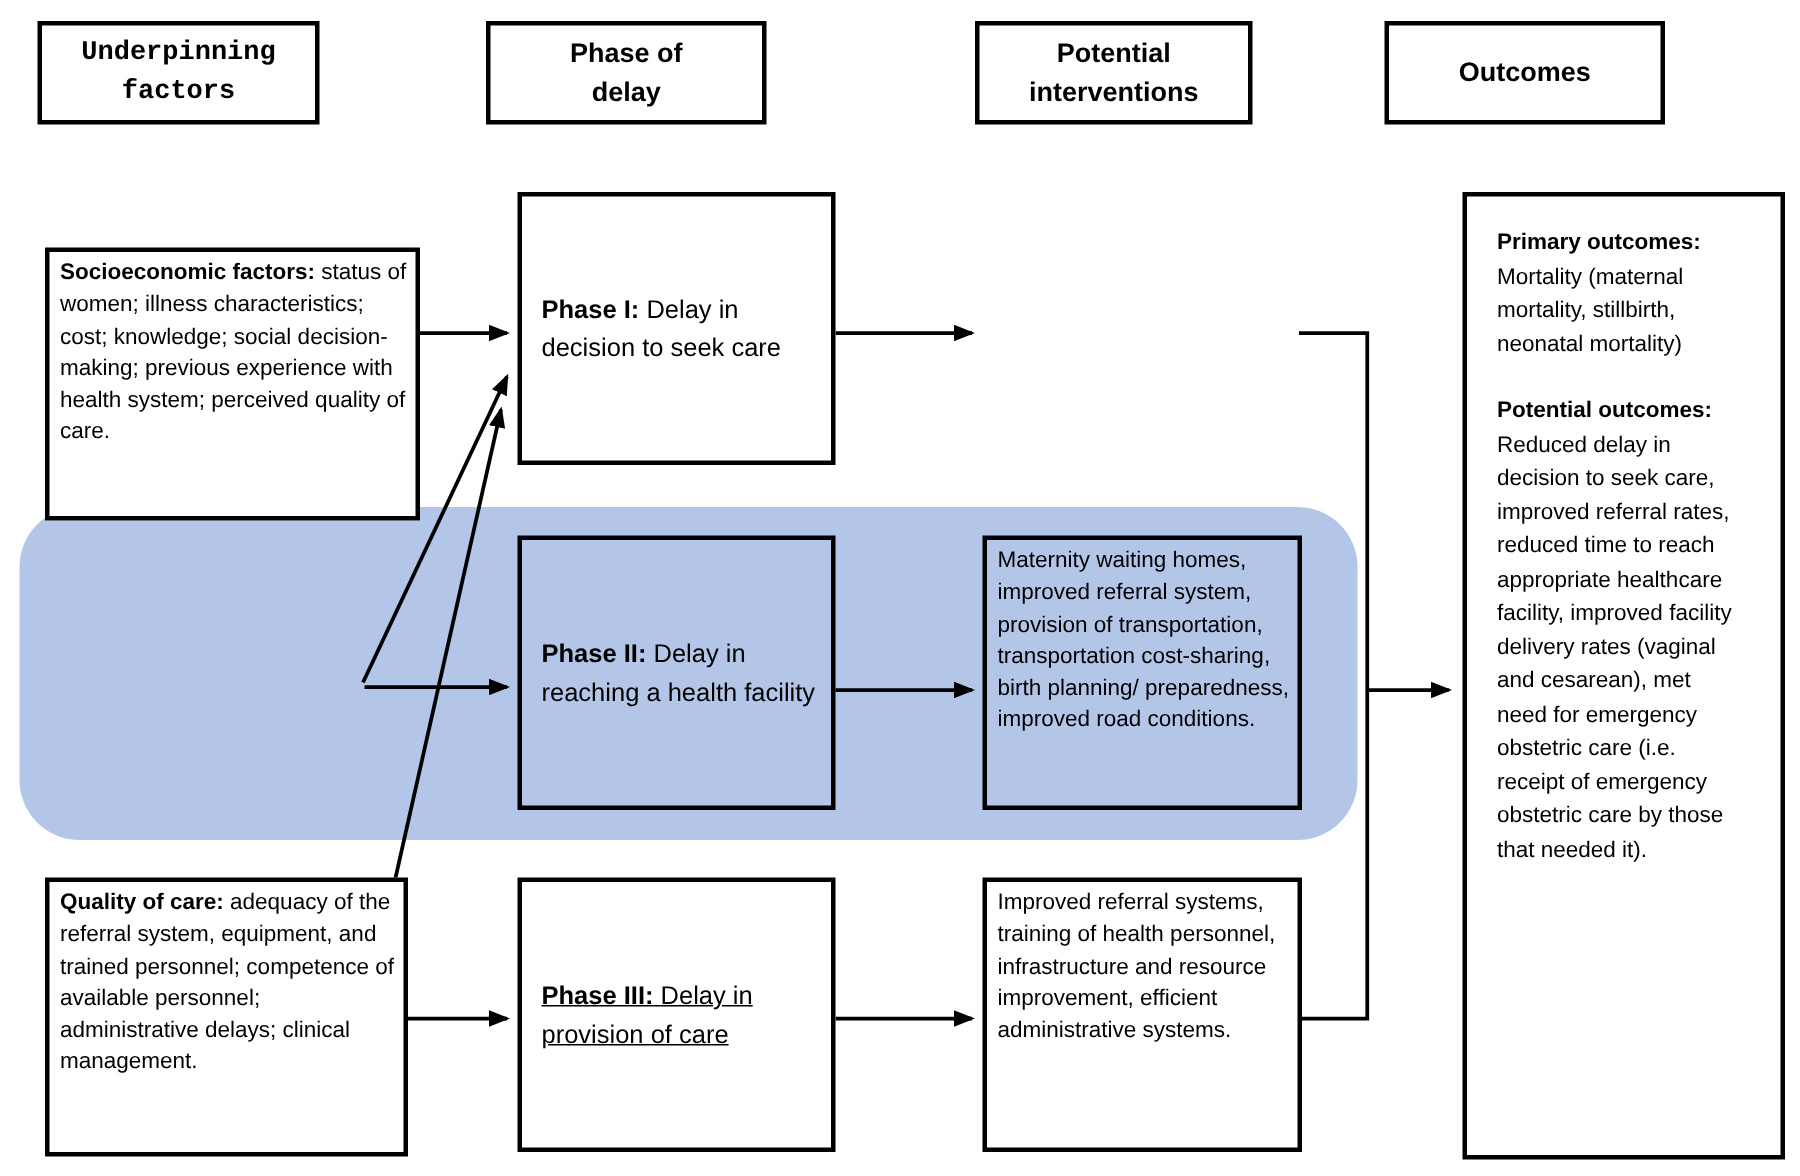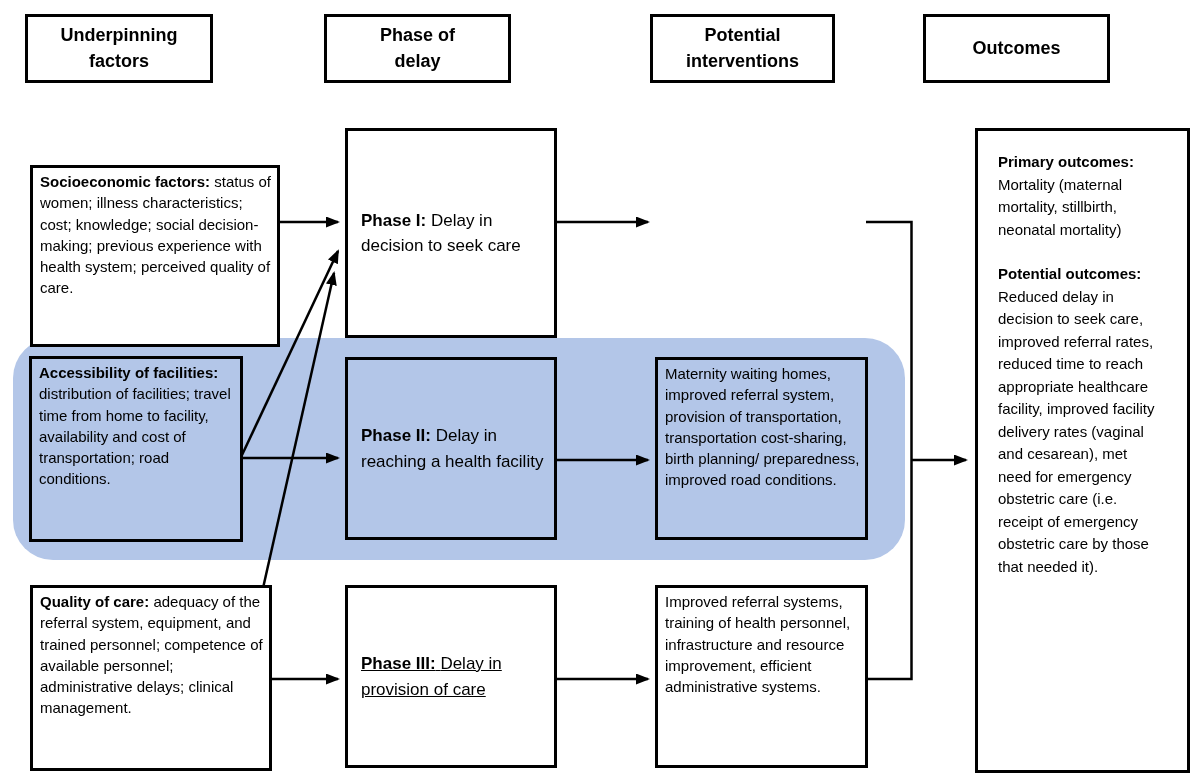--- a/index.html
+++ b/index.html
@@ -50,42 +50,38 @@
       <line x1="242" y1="455" x2="338" y2="251" marker-end="url(#ah)"></line>
       <line x1="243" y1="677" x2="334" y2="273" marker-end="url(#ah)"></line>
       <line x1="557" y1="222" x2="648" y2="222" marker-end="url(#ah)"></line>
       <line x1="557" y1="460" x2="648" y2="460" marker-end="url(#ah)"></line>
       <line x1="557" y1="679" x2="648" y2="679" marker-end="url(#ah)"></line>
       <polyline points="866,222 911.5,222 911.5,679 866,679"></polyline>
       <line x1="911.5" y1="460" x2="966" y2="460" marker-end="url(#ah)"></line>
     </g>
   </svg>
 
-  <div class="box hdr" style="left:25px;top:14px;width:188px;height:69px;">Underpinning
+  <div class="box hdr" style="left:25px;top:14px;width:188px;height:69px;font-family:Liberation Mono, monospace;">Underpinning
 factors</div>
   <div class="box hdr" style="left:300px;top:14px;width:187px;height:69px;margin-left:24px;">Phase of
 delay</div>
   <div class="box hdr" style="left:650px;top:14px;width:185px;height:69px;">Potential
 interventions</div>
   <div class="box hdr" style="left:923px;top:14px;width:187px;height:69px;">Outcomes</div>
 
   <div class="box txt" style="left:30px;top:130px;width:250px;height:182px;margin-top:35px;">
     <span class="lead">Socioeconomic factors:</span>
     <span>status of women; illness characteristics; cost; knowledge; social decision-making; previous experience with health system; perceived quality of care.</span>
   </div>
-  <div class="box txt clear" style="left:29px;top:356px;width:214px;height:186px;">
-    <span class="lead">Accessibility of facilities:</span>
-    <span>distribution of facilities; travel time from home to facility, availability and cost of transportation; road conditions.</span>
-  </div>
   <div class="box txt" style="left:30px;top:585px;width:242px;height:186px;">
     <span class="lead">Quality of care:</span>
     <span>adequacy of the referral system, equipment, and trained personnel; competence of available personnel; administrative delays; clinical management.</span>
   </div>
 
-  <div class="box phase" id="b-phase1" style="left:345px;top:128px;width:212px;height:210px;">
+  <div class="box phase" id="b-phase1" style="left:345px;top:128px;width:212px;height:182px;">
     <div class="inner">
       <span class="lead">Phase I:</span>
       <span>Delay in decision to seek care</span>
     </div>
   </div>
   <div class="box phase clear" id="b-phase2" style="left:345px;top:357px;width:212px;height:183px;">
     <div class="inner">
       <span class="lead">Phase II:</span>
       <span>Delay in reaching a health facility</span>
     </div>

